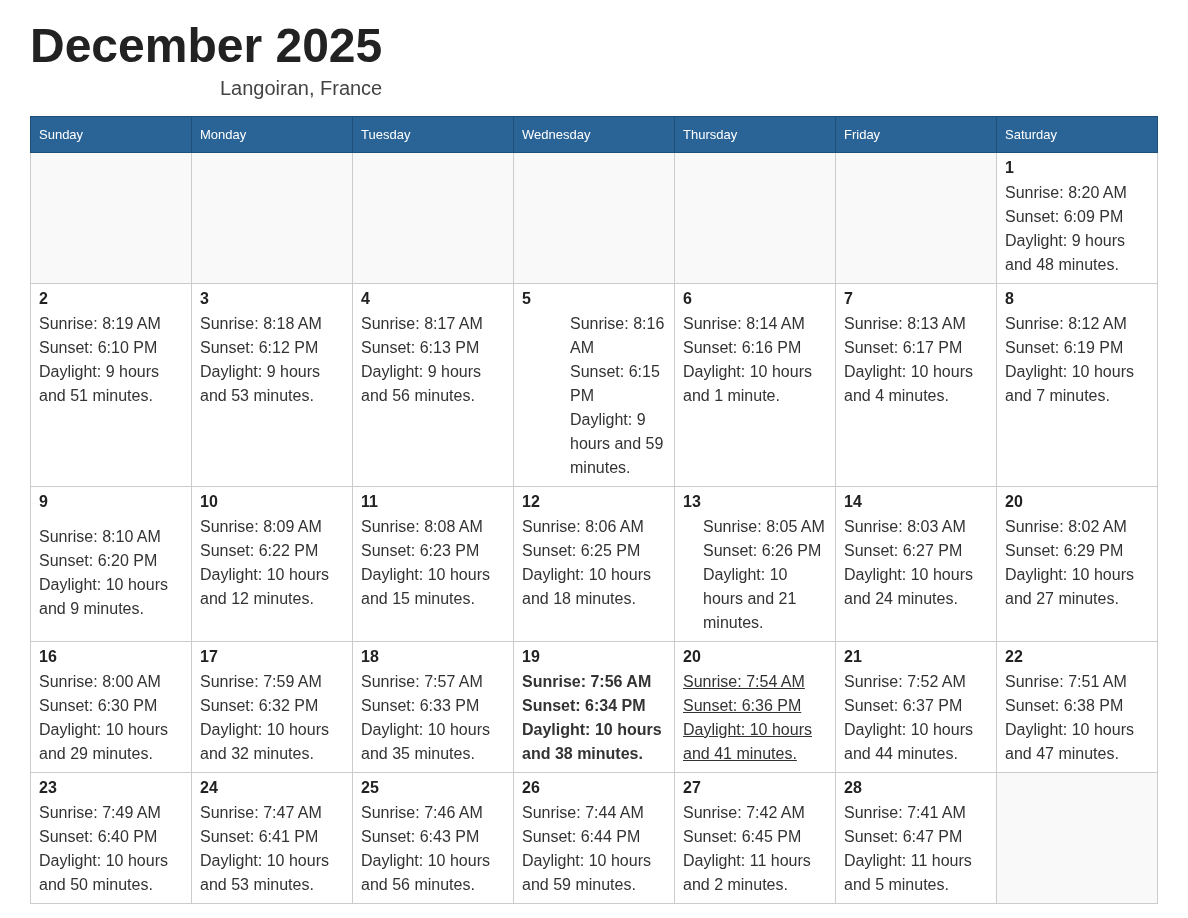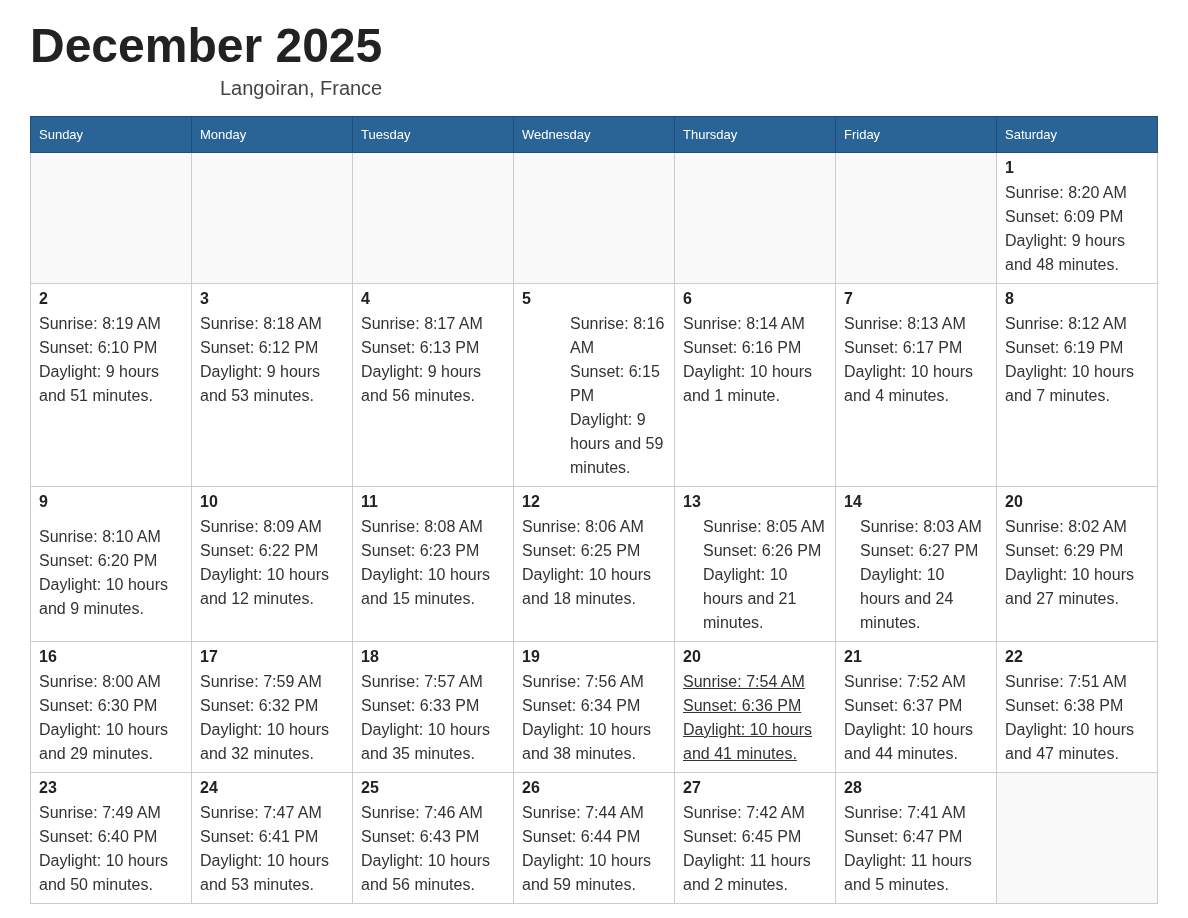--- a/index.html
+++ b/index.html
@@ -215,21 +215,21 @@
 Daylight: 10 hours and 18 minutes.</div>
         </td>
         <td>
           <span class="day-number">13</span>
           <div class="day-info" style="white-space: pre-line; margin-left: 20px;">Sunrise: 8:05 AM
 Sunset: 6:26 PM
 Daylight: 10 hours and 21 minutes.</div>
         </td>
         <td>
           <span class="day-number">14</span>
-          <div class="day-info" style="white-space: pre-line; margin-left: 16px;">Sunrise: 8:03 AM
+          <div class="day-info" style="white-space: pre-line;">Sunrise: 8:03 AM
 Sunset: 6:27 PM
 Daylight: 10 hours and 24 minutes.</div>
         </td>
         <td>
           <span class="day-number">20</span>
           <div class="day-info" style="white-space: pre-line;">Sunrise: 8:02 AM
 Sunset: 6:29 PM
 Daylight: 10 hours and 27 minutes.</div>
         </td>
       </tr>
@@ -247,21 +247,21 @@
 Daylight: 10 hours and 32 minutes.</div>
         </td>
         <td>
           <span class="day-number">18</span>
           <div class="day-info" style="white-space: pre-line;">Sunrise: 7:57 AM
 Sunset: 6:33 PM
 Daylight: 10 hours and 35 minutes.</div>
         </td>
         <td>
           <span class="day-number">19</span>
-          <div class="day-info" style="white-space: pre-line;">Sunrise: 7:56 AM
+          <div class="day-info" style="white-space: pre-line; font-weight: bold;">Sunrise: 7:56 AM
 Sunset: 6:34 PM
 Daylight: 10 hours and 38 minutes.</div>
         </td>
         <td>
           <span class="day-number">20</span>
           <div class="day-info" style="white-space: pre-line; text-decoration: underline;">Sunrise: 7:54 AM
 Sunset: 6:36 PM
 Daylight: 10 hours and 41 minutes.</div>
         </td>
         <td>

